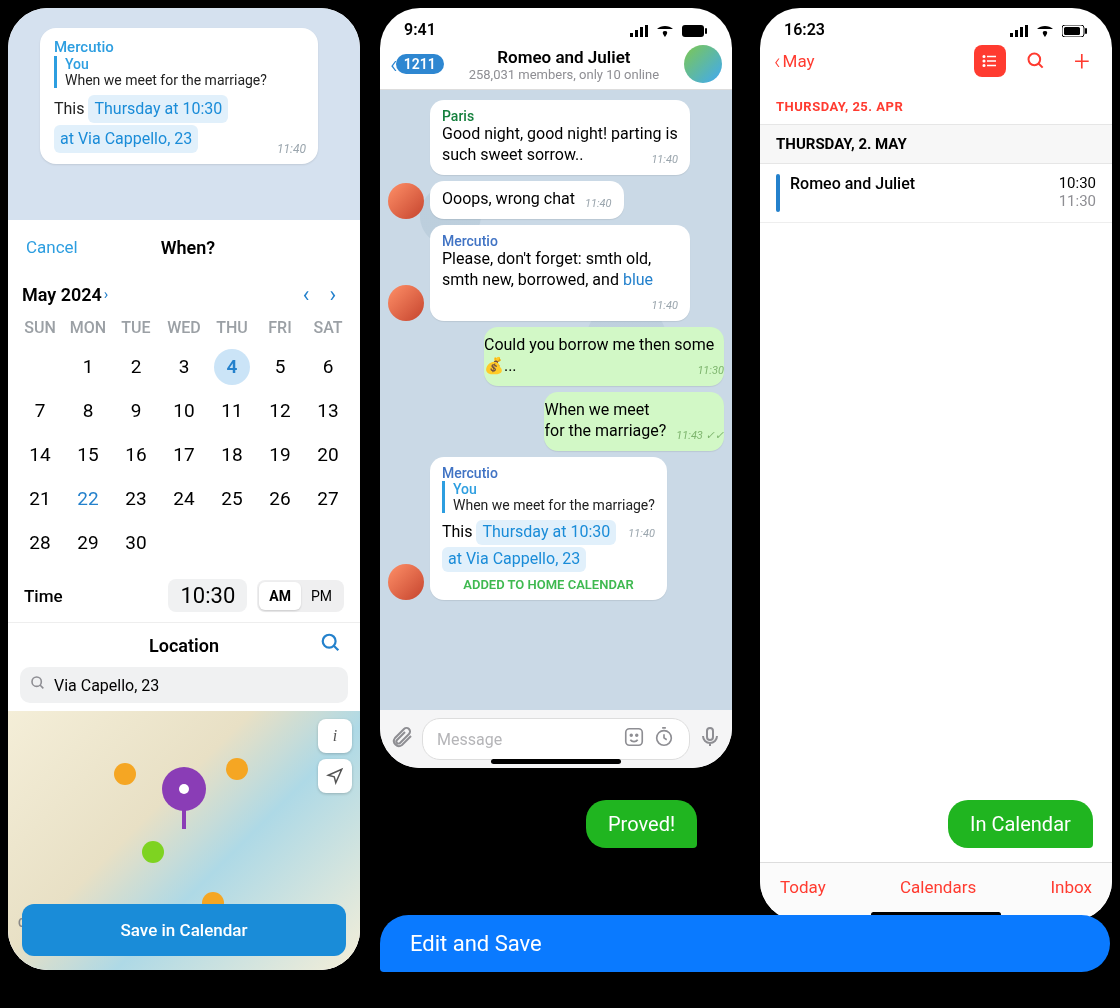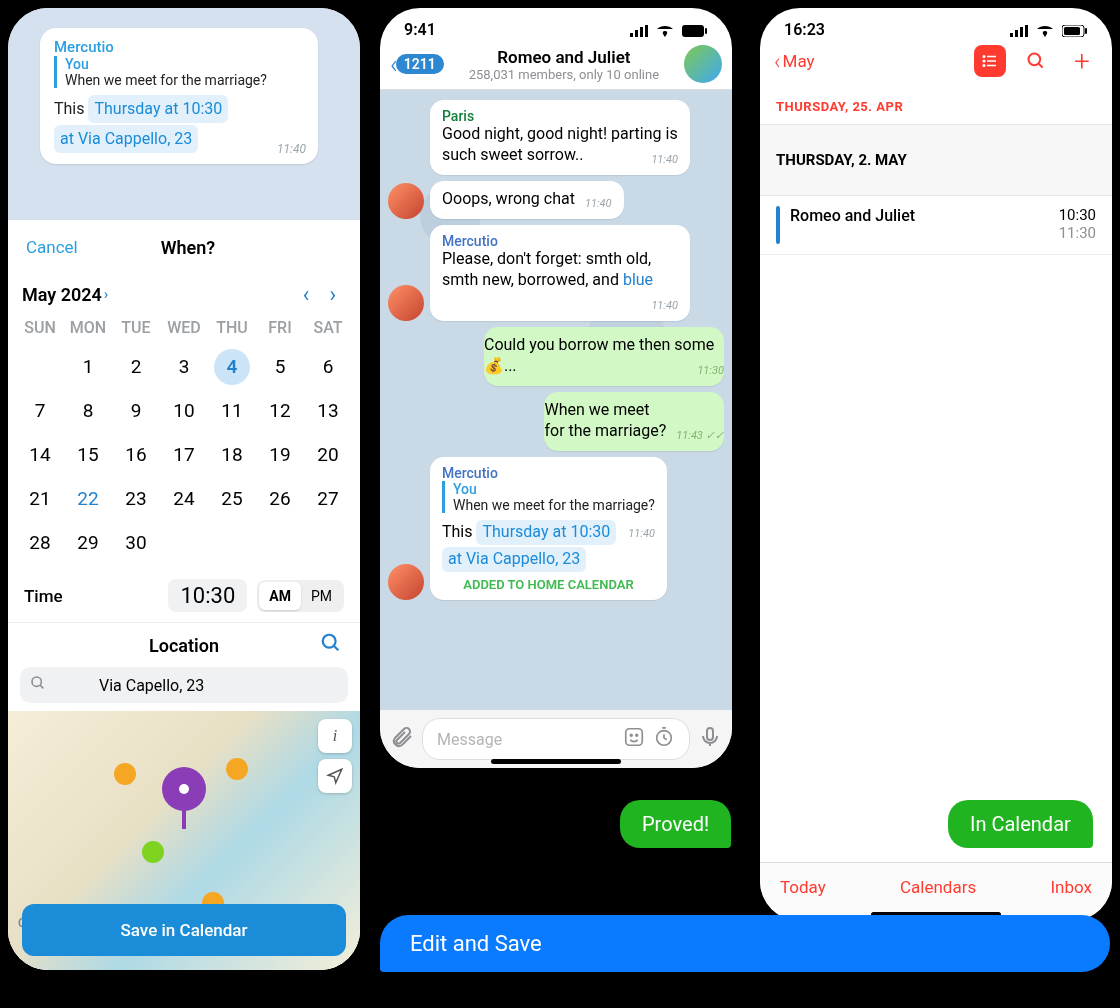--- a/index.html
+++ b/index.html
@@ -38,21 +38,21 @@
   .cal-cell.blue { color:#2481cc; }
   .cal-cell.sel span { background:#cbe4f7; color:#2481cc; border-radius:50%; width:36px; height:36px; line-height:36px; display:inline-block; font-weight:600; }
   .time-row { display:flex; align-items:center; padding: 10px 16px; border-bottom:1px solid #eee; }
   .time-label { font-size:17px; font-weight:500; flex:1; }
   .time-val { font-size:22px; padding: 4px 12px; background:#f0f1f2; border-radius:8px; }
   .ampm { display:flex; margin-left:10px; background:#efeff0; border-radius:8px; padding:2px; }
   .ampm div { padding:6px 10px; font-size:14px; border-radius:6px; }
   .ampm .sel { background:#fff; box-shadow:0 1px 2px rgba(0,0,0,0.15); font-weight:700; }
   .loc-hdr { display:flex; align-items:center; justify-content:center; position:relative; height:44px; }
   .loc-search-ico { position:absolute; right:18px; color:#2481cc; }
-  .loc-input-row { margin: 0 12px; background:#f0f1f2; border-radius:10px; display:flex; align-items:center; padding:8px 10px;gap:45px; }
+  .loc-input-row { margin: 0 12px; background:#f0f1f2; border-radius:10px; display:flex; align-items:center; padding:8px 10px; }
   .loc-input-row .sico { color:#8e8e93; margin-right:8px; }
   .loc-val { font-size:16px; color:#000; }
   .map-area { flex:1; margin-top:8px; background:linear-gradient(135deg,#f4eed8 0%, #e8e0c5 40%, #aed9e6 60%, #f4eed8 100%); position:relative; overflow:hidden; }
   .map-label-city { position:absolute; left:10px; bottom:40px; font-size:12px; letter-spacing:1px; color:#888; font-weight:600; }
   .pin { position:absolute; left:50%; top:30%; transform:translate(-50%,-50%); width:44px; height:44px; background:#8a3db6; border-radius:50%; display:flex; align-items:center; justify-content:center; }
   .pin::after { content:''; position:absolute; bottom:-18px; width:4px; height:20px; background:#8a3db6; }
   .pin .dot { width:10px; height:10px; background:#fff; border-radius:50%; }
   .poi { position:absolute; width:22px; height:22px; border-radius:50%; }
   .poi.o { background:#f5a623; } .poi.g { background:#7ed321; }
   .map-btns { position:absolute; right:8px; top:8px; display:flex; flex-direction:column; gap:6px; }
@@ -89,33 +89,33 @@
 
   
   .cal-hdr { display:flex; align-items:center; padding: 4px 14px 8px 14px; }
   .cal-back { color:#ff3b30; font-size:17px; display:flex; align-items:center; }
   .cal-back .chv { font-size:22px; font-weight:300; margin-right:2px; }
   .cal-hdr-spacer { flex:1; }
   .cal-hdr-btn { width:32px; height:32px; display:flex; align-items:center; justify-content:center; color:#ff3b30; font-size:20px; margin-left:14px; }
   .cal-hdr-btn.filled { background:#ff3b30; color:#fff; border-radius:8px; }
   .day-section-lbl { padding:14px 16px 10px 16px; font-size:13px; font-weight:700; letter-spacing:0.5px; }
   .day-section-lbl.red { color:#ff3b30; }
-  .day-hdr-bar { background:#f7f7f7; padding:26px 16px; font-size:15px; font-weight:700; border-top:1px solid #e6e6e6; border-bottom:1px solid #e6e6e6; }
+  .day-hdr-bar { background:#f7f7f7; padding:10px 16px; font-size:15px; font-weight:700; border-top:1px solid #e6e6e6; border-bottom:1px solid #e6e6e6; }
   .event-row { display:flex; padding:10px 16px; align-items:flex-start; border-bottom:1px solid #eee; }
   .event-bar { width:4px; height:38px; background:#2481cc; border-radius:2px; margin-right:10px; }
   .event-title { font-size:16px; font-weight:500; flex:1; }
   .event-times { text-align:right; font-size:15px; color:#000; }
   .event-times .end { color:#8e8e93; }
   .cal-footer { position:absolute; left:0; right:0; bottom:0; display:flex; justify-content:space-between; padding:14px 20px 24px 20px; border-top:1px solid #ddd; background:#fbfbfb; }
   .cal-footer div { color:#ff3b30; font-size:17px; }
 
   
   .badge-green { position:absolute; background:#20b520; color:#fff; padding:12px 22px; border-radius:20px 20px 4px 20px; font-size:20px; font-weight:400; }
   .badge-blue-big { position:absolute; background:#0a7aff; color:#fff; padding:16px 30px; border-radius:30px 30px 30px 4px; font-size:22px; }
-  .b1 { left:620px; top:800px; }
+  .b1 { left:586px; top:800px; }
   .b2 { left:948px; top:800px; }
   .b3 { left:380px; top:915px; width: 730px; }
 </style>
 </head>
 <body>
 
 <div class="phone phone1">
   <div class="p1-top">
     <div class="bubble-in">
       <div class="sender">Mercutio</div>

